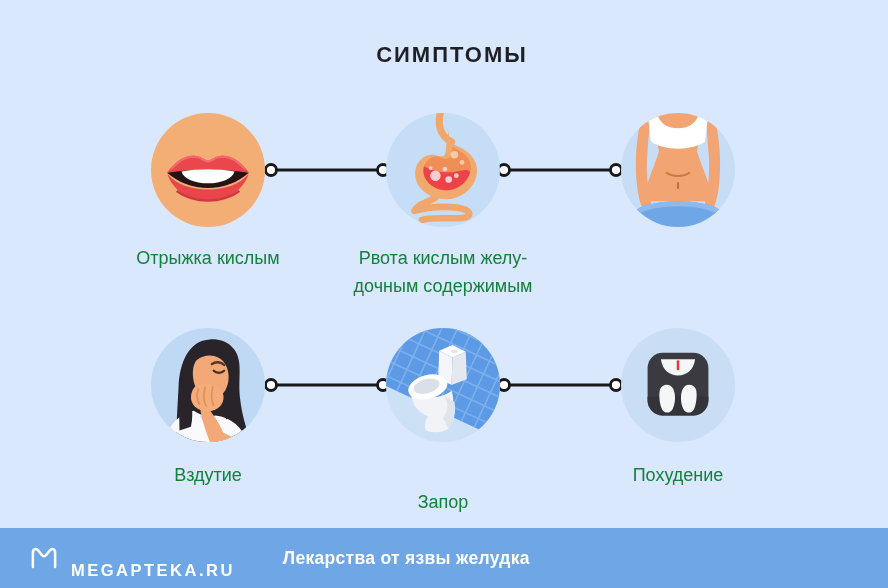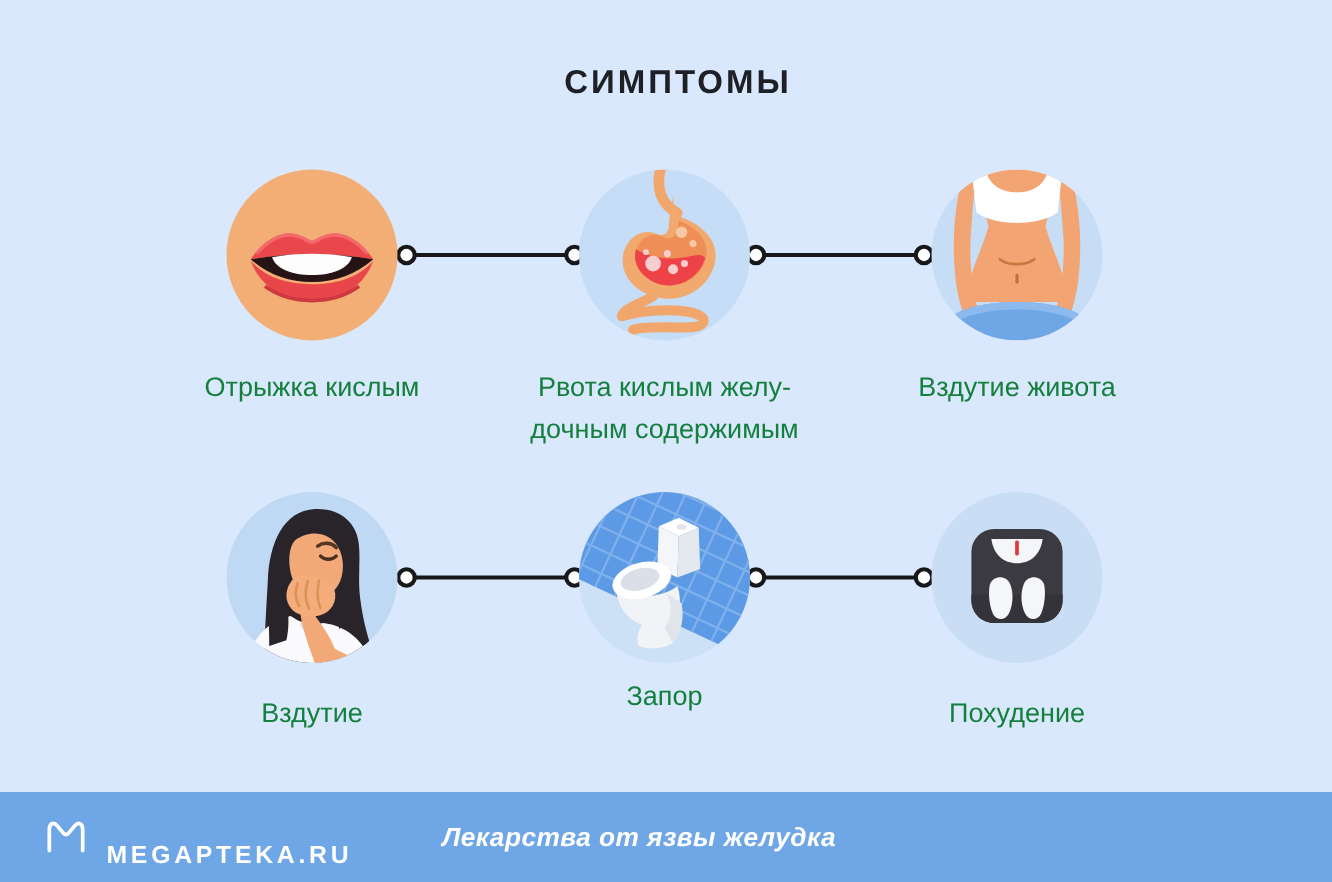--- a/index.html
+++ b/index.html
@@ -8,21 +8,21 @@
   .title{position:absolute;top:42px;left:0;right:0;text-align:center;
     font-size:22px;font-weight:800;letter-spacing:2px;color:#1F1F26;margin:0;}
   .circle{position:absolute;width:114px;height:114px;border-radius:50%;overflow:hidden;}
   .circle svg{display:block;width:114px;height:114px;}
   .label{position:absolute;width:260px;text-align:center;font-size:18px;
     line-height:28px;color:#15803d;white-space:pre-line;}
   .connector{position:absolute;}
   .footer{position:absolute;left:0;top:528px;width:888px;height:60px;background:#6FA7E6;
     display:flex;align-items:center;padding-left:30px;box-sizing:border-box;color:#FFFFFF;}
   .brand{margin-left:13px;font-size:16.5px;font-weight:700;letter-spacing:2.5px;margin-top:24px;}
-  .caption{margin-left:60px;font-size:17.5px;font-weight:700;letter-spacing:.3px;font-style:italic;}
+  .caption{margin-left:48px;font-size:17.5px;font-weight:700;letter-spacing:.3px;}
   .bg-orange{background:#F3AE75;}
   .bg-blue1{background:#C5DDF6;}
   .bg-blue2{background:#C7DDF5;}
   .bg-blue3{background:#BFD9F4;}
   .bg-blue4{background:#CCE0F6;}
   .bg-blue5{background:#C9DEF5;}
 </style>
 </head>
 <body>
 
@@ -89,21 +89,20 @@
       <path d="M98 4 C104 26 106 52 103 78 C102 86 100 94 98 100 L88 96 C92 80 94 60 92 40 C91 26 90 12 88 4 Z" fill="#F2A473"></path>
       <path d="M34 0 C36 18 37.5 30 40 40 C36 54 30 66 27.5 76 C26.5 82 26 88 26 93 L94 93 C94 88 93.5 82 92.5 76 C90 66 84 54 80 40 C82.5 30 84 18 86 0 Z" fill="#F2A473"></path>
       <path d="M48 63 C54 67.5 66 67.5 72 63" stroke="#C9793F" stroke-width="2" fill="none" stroke-linecap="round"></path>
       <path d="M60 74 L60 79" stroke="#C0703D" stroke-width="2.2" stroke-linecap="round"></path>
       <path d="M28 0 L92 0 L88.5 30 C76 40 44 40 31.5 30 Z" fill="#FFFFFF"></path>
       <path d="M38 0 C40 10 48 16 60 16 C72 16 80 10 82 0 Z" fill="#F2A473"></path>
       <path d="M16 102 C34 90 86 90 104 102 L104 120 L16 120 Z" fill="#6FA7E6"></path>
       <path d="M16 102 C34 90 86 90 104 102 L104 108 C86 95 34 95 16 108 Z" fill="#8CBAEE"></path>
     </svg>
   </div>
-  <div class="label" style="left:548px;top:244px;">Вздутие живота</div>
 
   <div class="circle bg-blue3" style="left:151px;top:328px;">
     <svg viewBox="0 0 120 120">
       <path d="M26 120 C27 98 28 80 29 62 C30 36 40 13 62 12 C80 11 92 22 93 38 C94 50 92 62 94 76 C96 92 100 104 103 114 L98 120 Z" fill="#29242A"></path>
       <path d="M14 120 C18 102 30 90 45 87 C52 92 60 94 68 92 C84 94 96 104 102 120 Z" fill="#FAFAFC"></path>
       <path d="M52 92 L58 102 L66 93" stroke="#DFE0E8" stroke-width="2" fill="none"></path>
       <path d="M48 34 C58 26 72 28 78 38 C83 46 83 58 78 66 C72 75 60 77 52 70 C44 63 41 42 48 34 Z" fill="#F3A877"></path>
       <path d="M64 38 C68 35 74 35.5 77 39" stroke="#553524" stroke-width="2.5" fill="none" stroke-linecap="round"></path>
       <path d="M66 45 C69 48 74 48 77 45" stroke="#4A2E1E" stroke-width="2.4" fill="none" stroke-linecap="round"></path>
       <path d="M60 84 C66 92 72 100 76 110 L96 120 L62 120 C56 104 53 94 52 86 Z" fill="#F3A877"></path>
@@ -146,21 +145,21 @@
       <polygon points="56,24 70,18 84,25 70,31" fill="#FFFFFF"></polygon>
       <polygon points="56,24 70,31 69,60 55,53" fill="#F4F6F9"></polygon>
       <polygon points="70,31 84,25 85,54 69,60" fill="#E4E8EF"></polygon>
       <ellipse cx="72" cy="24.5" rx="3.5" ry="2" fill="#E2E6EC"></ellipse>
       <g transform="rotate(-15 44 62)">
         <ellipse cx="44" cy="62" rx="21" ry="12.5" fill="#FFFFFF"></ellipse>
         <ellipse cx="43" cy="61" rx="14" ry="7.5" fill="#DBE0E8"></ellipse>
       </g>
     </svg>
   </div>
-  <div class="label" style="left:313px;top:450px;">Запор</div>
+  <div class="label" style="left:313px;top:488px;">Запор</div>
 
   <div class="circle bg-blue5" style="left:621px;top:328px;">
     <svg viewBox="0 0 120 120">
       <rect x="28" y="26" width="64" height="66" rx="16" fill="#3B3A41"></rect>
       <path d="M28 72 L92 72 L92 76 C92 85 85 92 76 92 L44 92 C35 92 28 85 28 76 Z" fill="#34333A"></path>
       <path d="M42 33 L78 33 C76.5 44 69.5 50 60 50 C50.5 50 43.5 44 42 33 Z" fill="#F5F6F8"></path>
       <rect x="58.7" y="34" width="2.6" height="10.5" rx="1" fill="#E2383C"></rect>
       <path d="M42 64 C45 58 54 58.5 56 65 C58 71 57 80 53 86 C50 90.5 44 90 42 85 C40 79 40 70 42 64 Z" fill="#F5F6F8" transform="rotate(-6 48 74)"></path>
       <path d="M64 65 C66 58.5 75 58 78 64 C80 70 80 79 78 85 C76 90 70 90.5 67 86 C63 80 62 71 64 65 Z" fill="#F5F6F8" transform="rotate(6 72 74)"></path>
     </svg>

